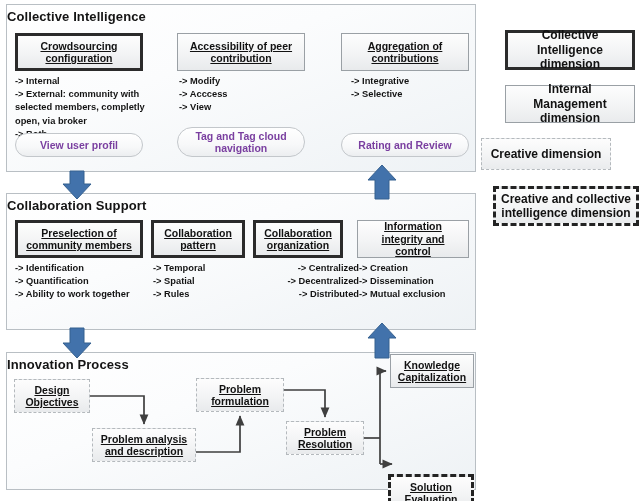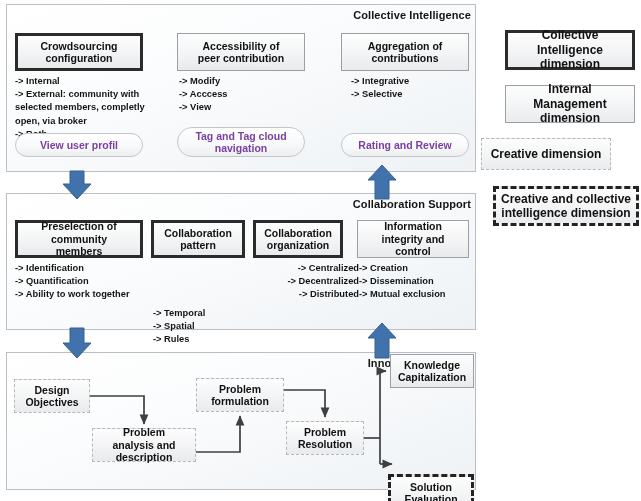--- a/index.html
+++ b/index.html
@@ -12,32 +12,33 @@
   #stage{position:absolute;left:0;top:0;width:641px;height:501px;}
 
   
   .panel{
     position:absolute;
     background:linear-gradient(160deg,#ffffff 0%,#fbfcfd 38%,#eef2f5 100%);
     border:1px solid #b9bfc4;
     box-sizing:border-box;
   }
   .panel-title{
-    position:absolute;left:0;right:4px;top:4px;
-    text-align:right;font-size:11px;font-weight:bold;letter-spacing:.1px;
+    position:absolute;left:0;right:17px;top:4px;
+    text-align:left;font-size:13px;font-weight:bold;letter-spacing:.1px;
     color:#141414;
   }
 
   
   .box{
     position:absolute;box-sizing:border-box;
     background:linear-gradient(180deg,#fdfdfd 0%,#f3f4f5 55%,#e8eaec 100%);
     display:flex;align-items:center;justify-content:center;text-align:center;
     font-size:10.5px;font-weight:bold;line-height:1.18;color:#111;
-    padding:2px 18px;
+    padding:2px 6px;
+    text-decoration:underline;
   }
   
   .b-ci{border:3px solid #2b2b2b;}
   
   .b-km{border:1px solid #9aa0a5;}
   
   .b-cr{border:1.5px dashed #b4b9bd;}
   
   .b-cc{border:3.5px dashed #232323;}
 
@@ -100,21 +101,21 @@
     <div class="panel-title">Collaboration Support</div>
 
     <div class="box b-ci" style="left:8px;top:26px;width:128px;height:38px;">Preselection of community members</div>
     <div class="box b-ci" style="left:144px;top:26px;width:94px;height:38px;">Collaboration pattern</div>
     <div class="box b-ci" style="left:246px;top:26px;width:90px;height:38px;">Collaboration organization</div>
     <div class="box b-km" style="left:350px;top:26px;width:112px;height:38px;">Information integrity and control</div>
 
     <div class="bullets" style="left:8px;top:68px;width:136px;">-&gt; Identification
 -&gt; Quantification
 -&gt; Ability to work together</div>
-    <div class="bullets" style="left:146px;top:68px;width:100px;margin-top:45px;">-&gt; Temporal
+    <div class="bullets" style="left:146px;top:68px;width:100px;">-&gt; Temporal
 -&gt; Spatial
 -&gt; Rules</div>
     <div class="bullets" style="left:248px;top:68px;width:104px;text-align:right;">-&gt; Centralized
 -&gt; Decentralized
 -&gt; Distributed</div>
     <div class="bullets" style="left:352px;top:68px;width:116px;">-&gt; Creation
 -&gt; Dissemination
 -&gt; Mutual exclusion</div>
   </div>
 

